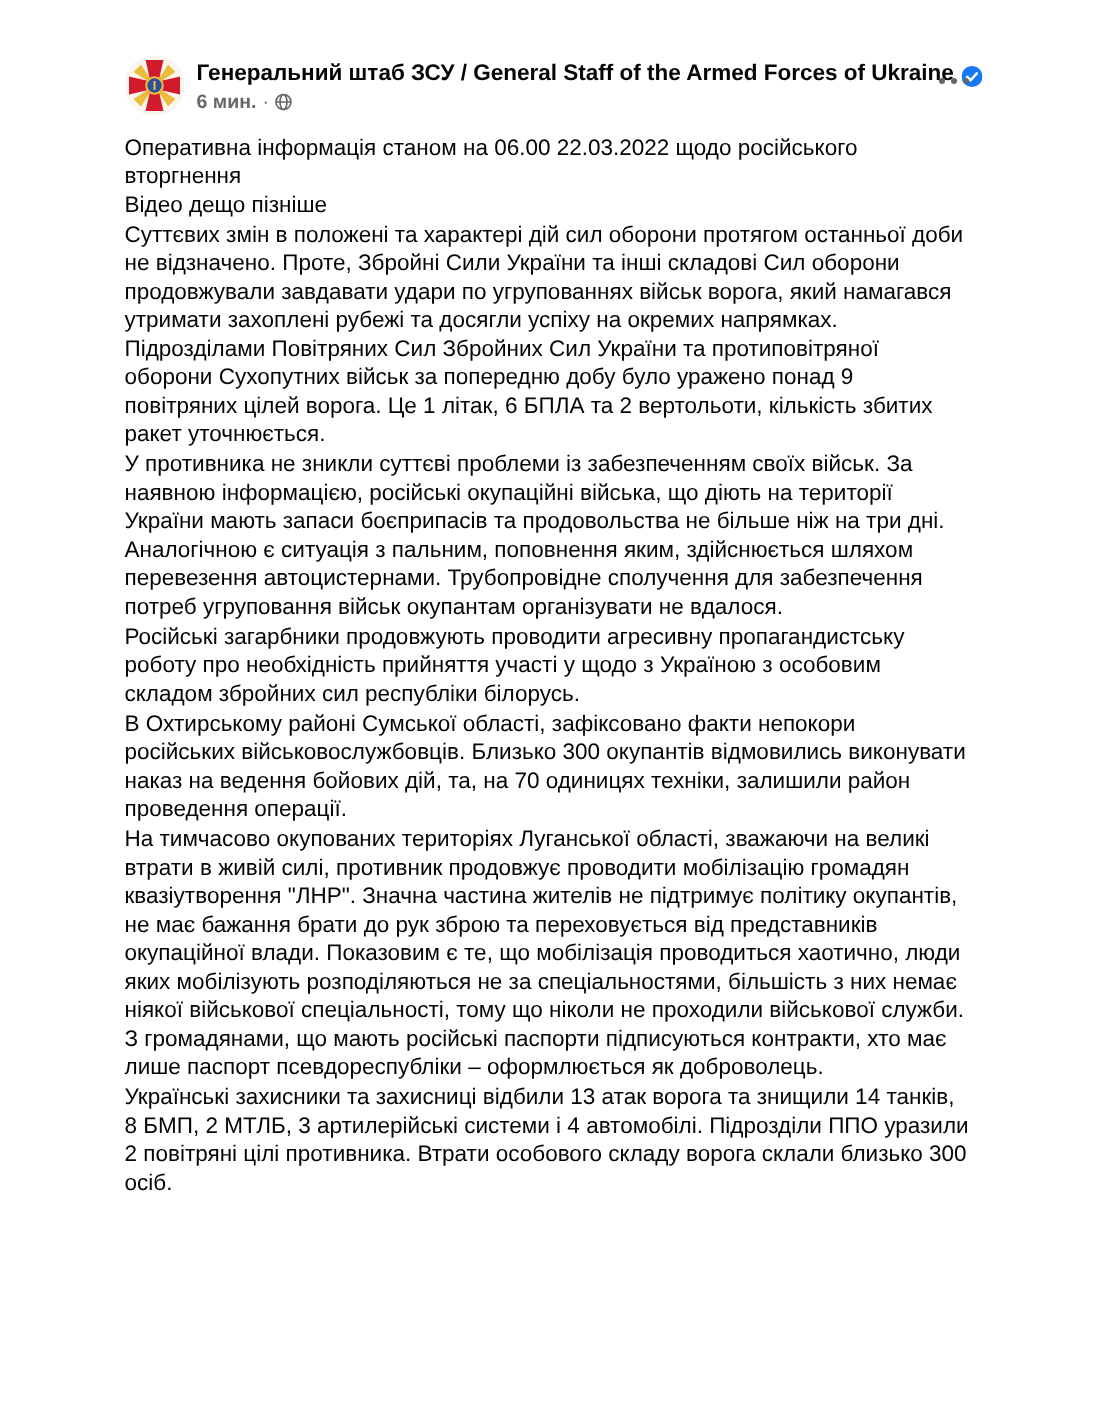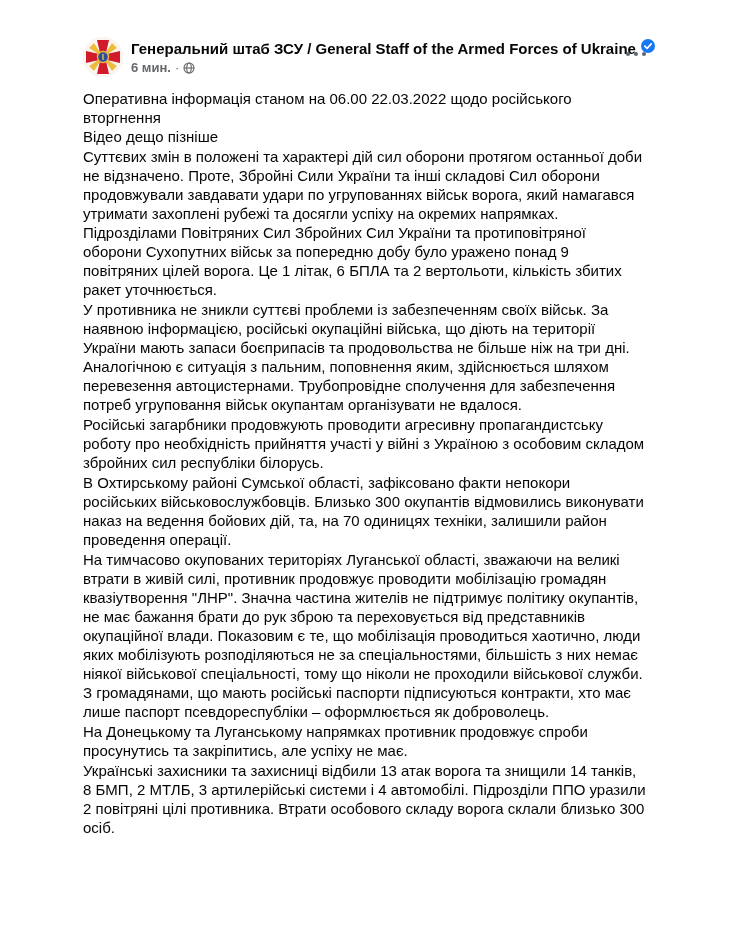--- a/index.html
+++ b/index.html
@@ -13,21 +13,21 @@
   .post { position: absolute; left: 83px; top: 37px; width: 565px; }
 
   
   .header { position: relative; display: flex; align-items: flex-start; }
   .avatar {
     width: 40px; height: 40px; border-radius: 50%;
     flex: 0 0 40px; cursor: pointer; overflow: hidden;
     box-shadow: inset 0 0 0 1px rgba(0,0,0,0.08);
   }
   .hinfo { margin-left: 8px; padding-top: 2px; min-width: 0; }
-  .author-row { display: flex; align-items: flex-start; gap: 5px; }
+  .author-row { display: flex; align-items: flex-end; gap: 5px; }
   .author {
     font-size: 15px; font-weight: bold; color: #050505;
     line-height: 19px; text-decoration: none; white-space: nowrap; cursor: pointer;
   }
   .badge { width: 14px; height: 14px; flex: 0 0 14px; }
   .meta {
     display: flex; align-items: center; gap: 4px;
     font-size: 13px; color: #65676b; line-height: 16px; margin-top: 2px;
   }
   .meta a { color: #65676b; text-decoration: none; cursor: pointer; font-weight: bold; }
@@ -97,21 +97,20 @@
     </div>
   </div>
 
   <div class="content">
 
     <p>Оперативна інформація станом на 06.00 22.03.2022 щодо російського вторгнення
 Відео дещо пізніше</p>
       <p>Суттєвих змін в положені та характері дій сил оборони протягом останньої доби не відзначено. Проте, Збройні Сили України та інші складові Сил оборони продовжували завдавати удари по угрупованнях військ ворога, який намагався утримати захоплені рубежі та досягли успіху на окремих напрямках.
 Підрозділами Повітряних Сил Збройних Сил України та протиповітряної оборони Сухопутних військ за попередню добу було уражено понад 9 повітряних цілей ворога. Це 1 літак, 6 БПЛА та 2 вертольоти, кількість збитих ракет уточнюється.</p>
       <p>У противника не зникли суттєві проблеми із забезпеченням своїх військ. За наявною інформацією, російські окупаційні війська, що діють на території України мають запаси боєприпасів та продовольства не більше ніж на три дні. Аналогічною є ситуація з пальним, поповнення яким, здійснюється шляхом перевезення автоцистернами. Трубопровідне сполучення для забезпечення потреб угруповання військ окупантам організувати не вдалося.</p>
-      <p>Російські загарбники продовжують проводити агресивну пропагандистську роботу про необхідність прийняття участі у війні з Україною з особовим складом збройних сил республіки білорусь.</p>
+      <p>Російські загарбники продовжують проводити агресивну пропагандистську роботу про необхідність прийняття участі у щодо з Україною з особовим складом збройних сил республіки білорусь.</p>
       <p>В Охтирському районі Сумської області, зафіксовано факти непокори російських військовослужбовців. Близько 300 окупантів відмовились виконувати наказ на ведення бойових дій, та, на 70 одиницях техніки, залишили район проведення операції.</p>
       <p>На тимчасово окупованих територіях Луганської області, зважаючи на великі втрати в живій силі, противник продовжує проводити мобілізацію громадян квазіутворення "ЛНР". Значна частина жителів не підтримує політику окупантів, не має бажання брати до рук зброю та переховується від представників окупаційної влади. Показовим є те, що мобілізація проводиться хаотично, люди яких мобілізують розподіляються не за спеціальностями, більшість з них немає ніякої військової спеціальності, тому що ніколи не проходили військової служби. З громадянами, що мають російські паспорти підписуються контракти, хто має лише паспорт псевдореспубліки – оформлюється як доброволець.</p>
-      <p>На Донецькому та Луганському напрямках противник продовжує спроби просунутись та закріпитись, але успіху не має.</p>
       <p>Українські захисники та захисниці відбили 13 атак ворога та знищили 14 танків, 8 БМП, 2 МТЛБ, 3 артилерійські системи і 4 автомобілі. Підрозділи ППО уразили 2 повітряні цілі противника. Втрати особового складу ворога склали близько 300 осіб.</p>
 
   </div>
 
 </div>
 
 </body></html>

